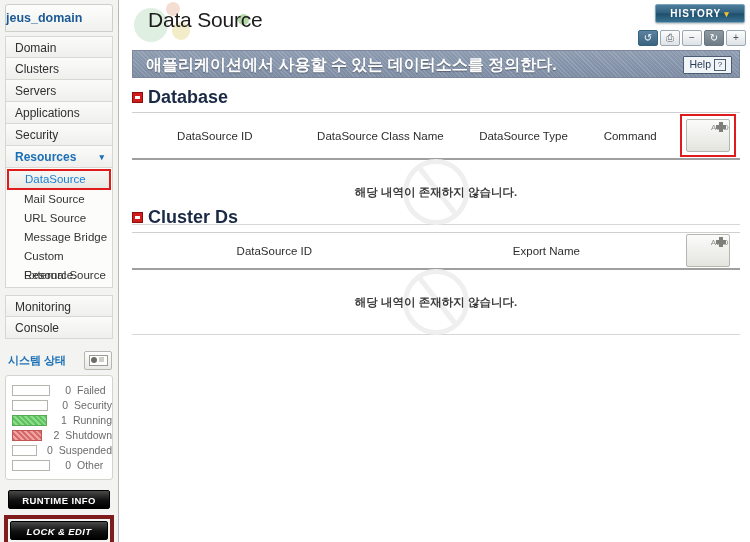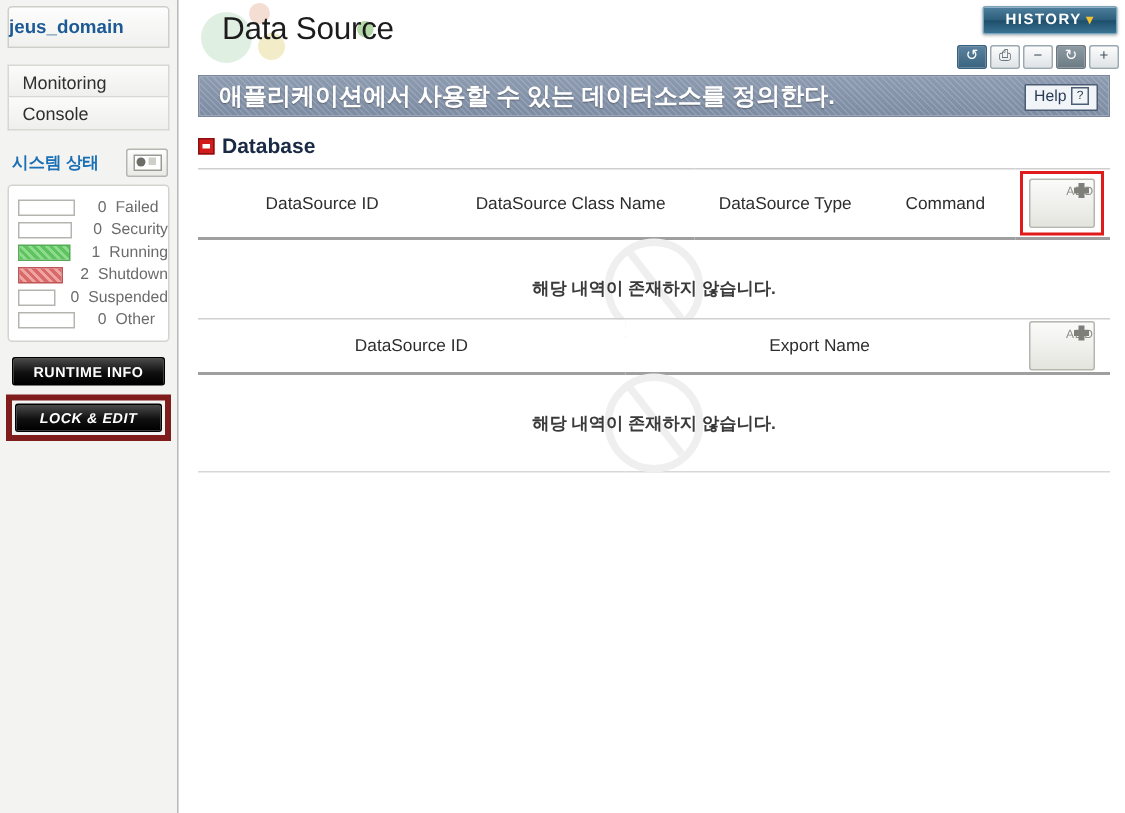--- a/index.html
+++ b/index.html
@@ -320,21 +320,21 @@
     font-size: 8px;
     line-height: 10px;
     text-align: center;
     margin-left: 3px;
     vertical-align: 1px;
   }
 
   
   .section { position: absolute; left: 12px; width: 608px; }
   .sec-head {
-    font-size: 14px;
+    font-size: 18px;
     color: #1a2a45;
     font-weight: bold;
     padding-left: 16px;
     position: relative;
     height: 20px;
     line-height: 19px;
   }
   .sec-head .mark {
     position: absolute;
     left: 0; top: 4px;
@@ -428,21 +428,62 @@
     padding: 3px 4px;
   }
 </style>
 </head>
 <body>
 
 <div id="sidebar">
 
   <div class="domain-head">jeus_domain</div>
 
-
+  <div class="nav-group">
+    <div class="nav-item">
+      <span>Domain</span>
+    </div>
+    <div class="nav-item">
+      <span>Clusters</span>
+    </div>
+    <div class="nav-item">
+      <span>Servers</span>
+    </div>
+    <div class="nav-item">
+      <span>Applications</span>
+    </div>
+    <div class="nav-item">
+      <span>Security</span>
+    </div>
+    <div class="nav-item expanded">
+      <span>Resources</span>
+      <span class="chev">▾</span>
+    </div>
+  </div>
+
+  <div class="sub-wrap">
+    <div class="sub-item active">
+      <span>DataSource</span>
+    </div>
+    <div class="sub-item">
+      <span>Mail Source</span>
+    </div>
+    <div class="sub-item">
+      <span>URL Source</span>
+    </div>
+    <div class="sub-item">
+      <span>Message Bridge</span>
+    </div>
+    <div class="sub-item">
+      <span>Custom Resource</span>
+    </div>
+    <div class="sub-item">
+      <span>External Source</span>
+    </div>
+  </div>
 
   <div class="nav-gap"></div>
 
   <div class="nav-group">
     <div class="nav-item">
       <span>Monitoring</span>
     </div>
     <div class="nav-item">
       <span>Console</span>
     </div>
@@ -565,20 +606,24 @@
           <td colspan="5">
             <span class="wm"></span>
             <span class="empty-txt">해당 내역이 존재하지 않습니다.</span>
           </td>
         </tr>
       </tbody>
     </table>
   </div>
 
   <div class="section" style="top:208px;">
+    <div class="sec-head">
+      <span class="mark"></span>
+      <span>Cluster Ds</span>
+    </div>
     <table class="grid">
       <thead>
         <tr>
           <th style="width:285px">DataSource ID</th>
           <th style="width:260px">Export Name</th>
           <th class="add-cell">
             <span class="add-wrap">
               <span class="add-btn">
                 <span>ADD</span>
                 <span class="plus"></span>

